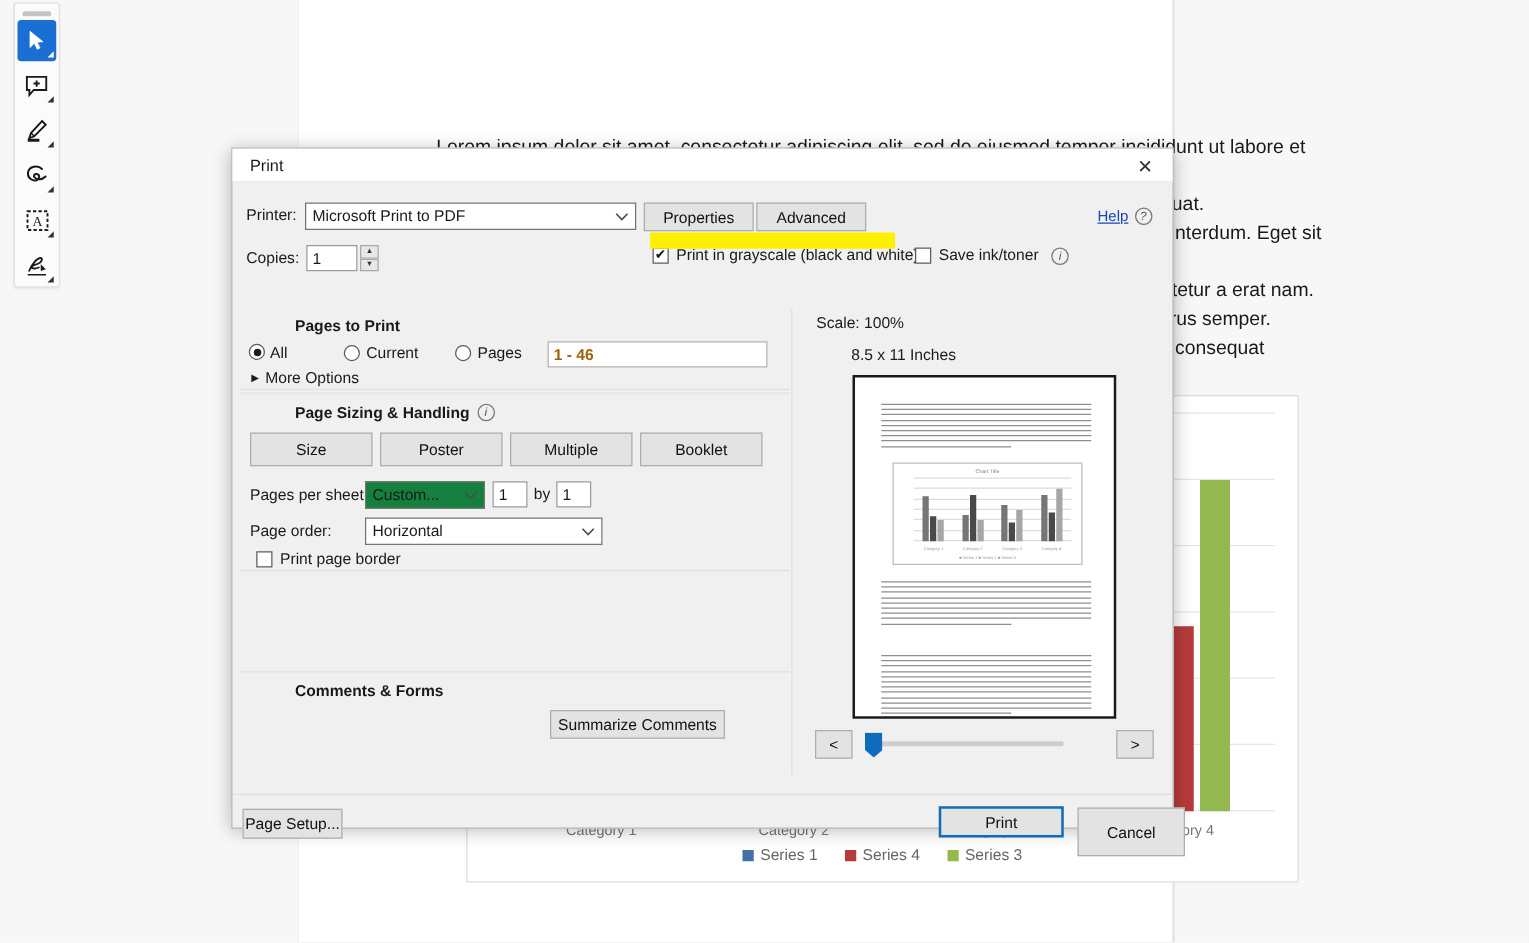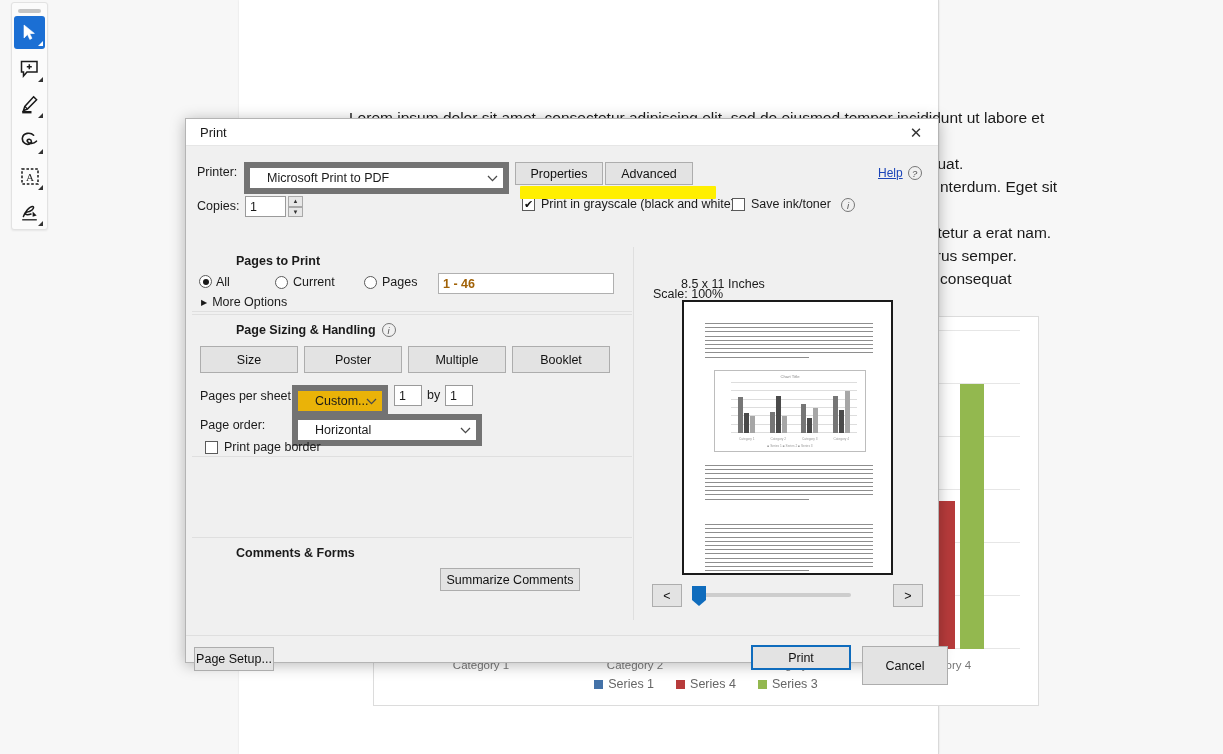--- a/index.html
+++ b/index.html
@@ -80,23 +80,23 @@
     font-size:13px; color:#1a1a1a; position:relative;
   }
   .dlg-close {
     position:absolute; right:0; top:0; width:44px; height:27px;
     display:flex; align-items:center; justify-content:center;
     font-size:15px; color:#333;
   }
   .dlg-body { position:absolute; top:27px; left:0; right:0; bottom:0; }
   .lbl { font-size:12.5px; color:#1a1a1a; }
   .combo {
-    background:#fff; border:6px solid #737373; height:32px;
+    background:#fff; border:1px solid #737373; height:22px;
     font-size:12.5px; color:#1a1a1a; display:flex; align-items:center;
-    padding-left:17px; position:relative;
+    padding-left:5px; position:relative;
   }
   .combo .caret {
     position:absolute; right:0; top:0; bottom:0; width:22px;
     display:flex; align-items:center; justify-content:center;
   }
   .btn {
     background:#e3e3e3; border:1px solid #adadad; height:23px;
     font-size:12.5px; color:#111; display:flex; align-items:center;
     justify-content:center; cursor:default;
   }
@@ -332,21 +332,21 @@
           <span class="grp-title">Page Sizing &amp; Handling</span>
           <span class="circ-i">i</span>
         </div>
 
         <div class="btn" style="position:absolute;left:8px;top:31px;width:98px;height:27px;">Size</div>
         <div class="btn" style="position:absolute;left:112px;top:31px;width:98px;height:27px;">Poster</div>
         <div class="btn" style="position:absolute;left:216px;top:31px;width:98px;height:27px;">Multiple</div>
         <div class="btn" style="position:absolute;left:320px;top:31px;width:98px;height:27px;">Booklet</div>
 
         <div class="lbl" style="position:absolute;left:8px;top:74px;">Pages per sheet:</div>
-        <div class="combo" style="position:absolute;left:100px;top:70px;width:96px;background:#eab308;">
+        <div class="combo" style="position:absolute;left:100px;top:70px;width:96px;background:#15803d;">
           <span>Custom...</span>
           <span class="caret">
             <svg width="11" height="7" viewBox="0 0 11 7">
                 <path d="M1 1 L5.5 5.6 L10 1" fill="none" stroke="#4a4a4a" stroke-width="1.3"></path>
               </svg>
           </span>
         </div>
         <div class="txtbox" style="position:absolute;left:202px;top:70px;width:28px;">1</div>
         <div class="lbl" style="position:absolute;left:235px;top:73px;">by</div>
         <div class="txtbox" style="position:absolute;left:253px;top:70px;width:28px;">1</div>
@@ -368,21 +368,21 @@
       </div>
 
 
       <div class="group" style="left:6px;top:391px;width:440px;height:83px;border-bottom:none;">
         <div class="grp-title" style="position:absolute;left:8px;top:8px;">Comments &amp; Forms</div>
         <div class="btn" style="position:absolute;left:248px;top:30px;width:140px;">Summarize Comments</div>
       </div>
 
       <div style="position:absolute;left:447px;top:101px;width:1px;height:373px;background:#dfdfdf;"></div>
 
-      <div class="lbl" style="position:absolute;left:467px;top:105px;margin-top:36px;">Scale: 100%</div>
+      <div class="lbl" style="position:absolute;left:467px;top:105px;">Scale: 100%</div>
       <div class="lbl" style="position:absolute;left:495px;top:131px;">8.5 x 11 Inches</div>
 
       <div class="pv-sheet" style="left:496px;top:154px;width:211px;height:275px;">
         <div id="pvContent" style="position:absolute;inset:0;">
             <div class="pv-line" style="left: 21px; top: 21px; width: 168px;"></div>
             <div class="pv-line" style="left: 21px; top: 25.2px; width: 168px;"></div>
             <div class="pv-line" style="left: 21px; top: 29.4px; width: 168px;"></div>
             <div class="pv-line" style="left: 21px; top: 33.6px; width: 168px;"></div>
             <div class="pv-line" style="left: 21px; top: 37.8px; width: 168px;"></div>
             <div class="pv-line" style="left: 21px; top: 42px; width: 168px;"></div>

